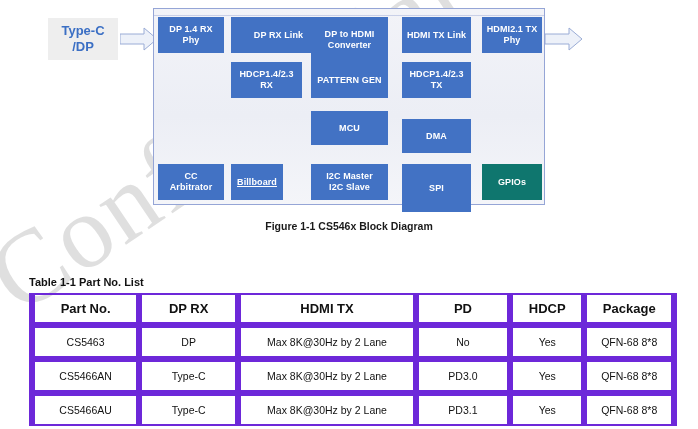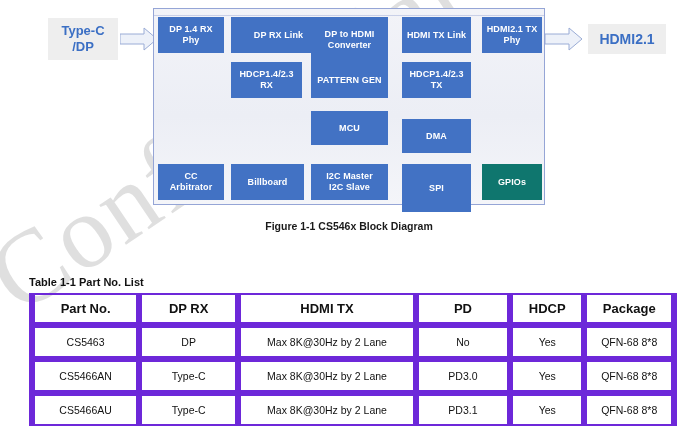--- a/index.html
+++ b/index.html
@@ -207,41 +207,38 @@
       </div>
       <div class="blk" style="left: 311px; top: 111px; width: 77px; height: 34px; background: rgb(66, 114, 196);">
         <span>MCU</span>
       </div>
       <div class="blk" style="left: 402px; top: 119px; width: 69px; height: 34px; background: rgb(66, 114, 196); justify-content: center;">
         <span>DMA</span>
       </div>
       <div class="blk" style="left: 158px; top: 164px; width: 66px; height: 36px; background: rgb(66, 114, 196);">
         <span>CC<br>Arbitrator</span>
       </div>
-      <div class="blk" style="left: 231px; top: 164px; width: 73px; height: 36px; background: rgb(66, 114, 196);">
+      <div class="blk" style="left: 231px; top: 164px; width: 52px; height: 36px; background: rgb(66, 114, 196); text-decoration: underline;">
         <span>Billboard</span>
       </div>
       <div class="blk" style="left: 311px; top: 164px; width: 77px; height: 36px; background: rgb(66, 114, 196);">
         <span>I2C Master<br>I2C Slave</span>
       </div>
       <div class="blk" style="left: 402px; top: 164px; width: 69px; height: 48px; background: rgb(66, 114, 196);">
         <span>SPI</span>
       </div>
       <div class="blk" style="left: 482px; top: 164px; width: 60px; height: 36px; background: #0f766e;">
         <span>GPIOs</span>
       </div>
     </div>
 
   <svg class="arrow-svg" style="left:545px; top:27px;" width="38" height="24" viewBox="0 0 38 24">
     <polygon points="0,7 24,7 24,1 37,12 24,23 24,17 0,17" fill="#edf1f9" stroke="#9aacd6" stroke-width="1"></polygon>
   </svg>
 
-  <div class="io-label" style="left:588px; top:24px; width:78px; height:30px; font-size:14px;">
-    <span>HDMI2.1</span>
-  </div>
 </div>
 
 <div class="fig-caption">Figure 1-1 CS546x Block Diagram</div>
 
 <div id="table-title">Table 1-1 Part No. List</div>
 
 <table id="parts-table">
   <colgroup>
     <col class="col-part">
       <col class="col-dprx">

